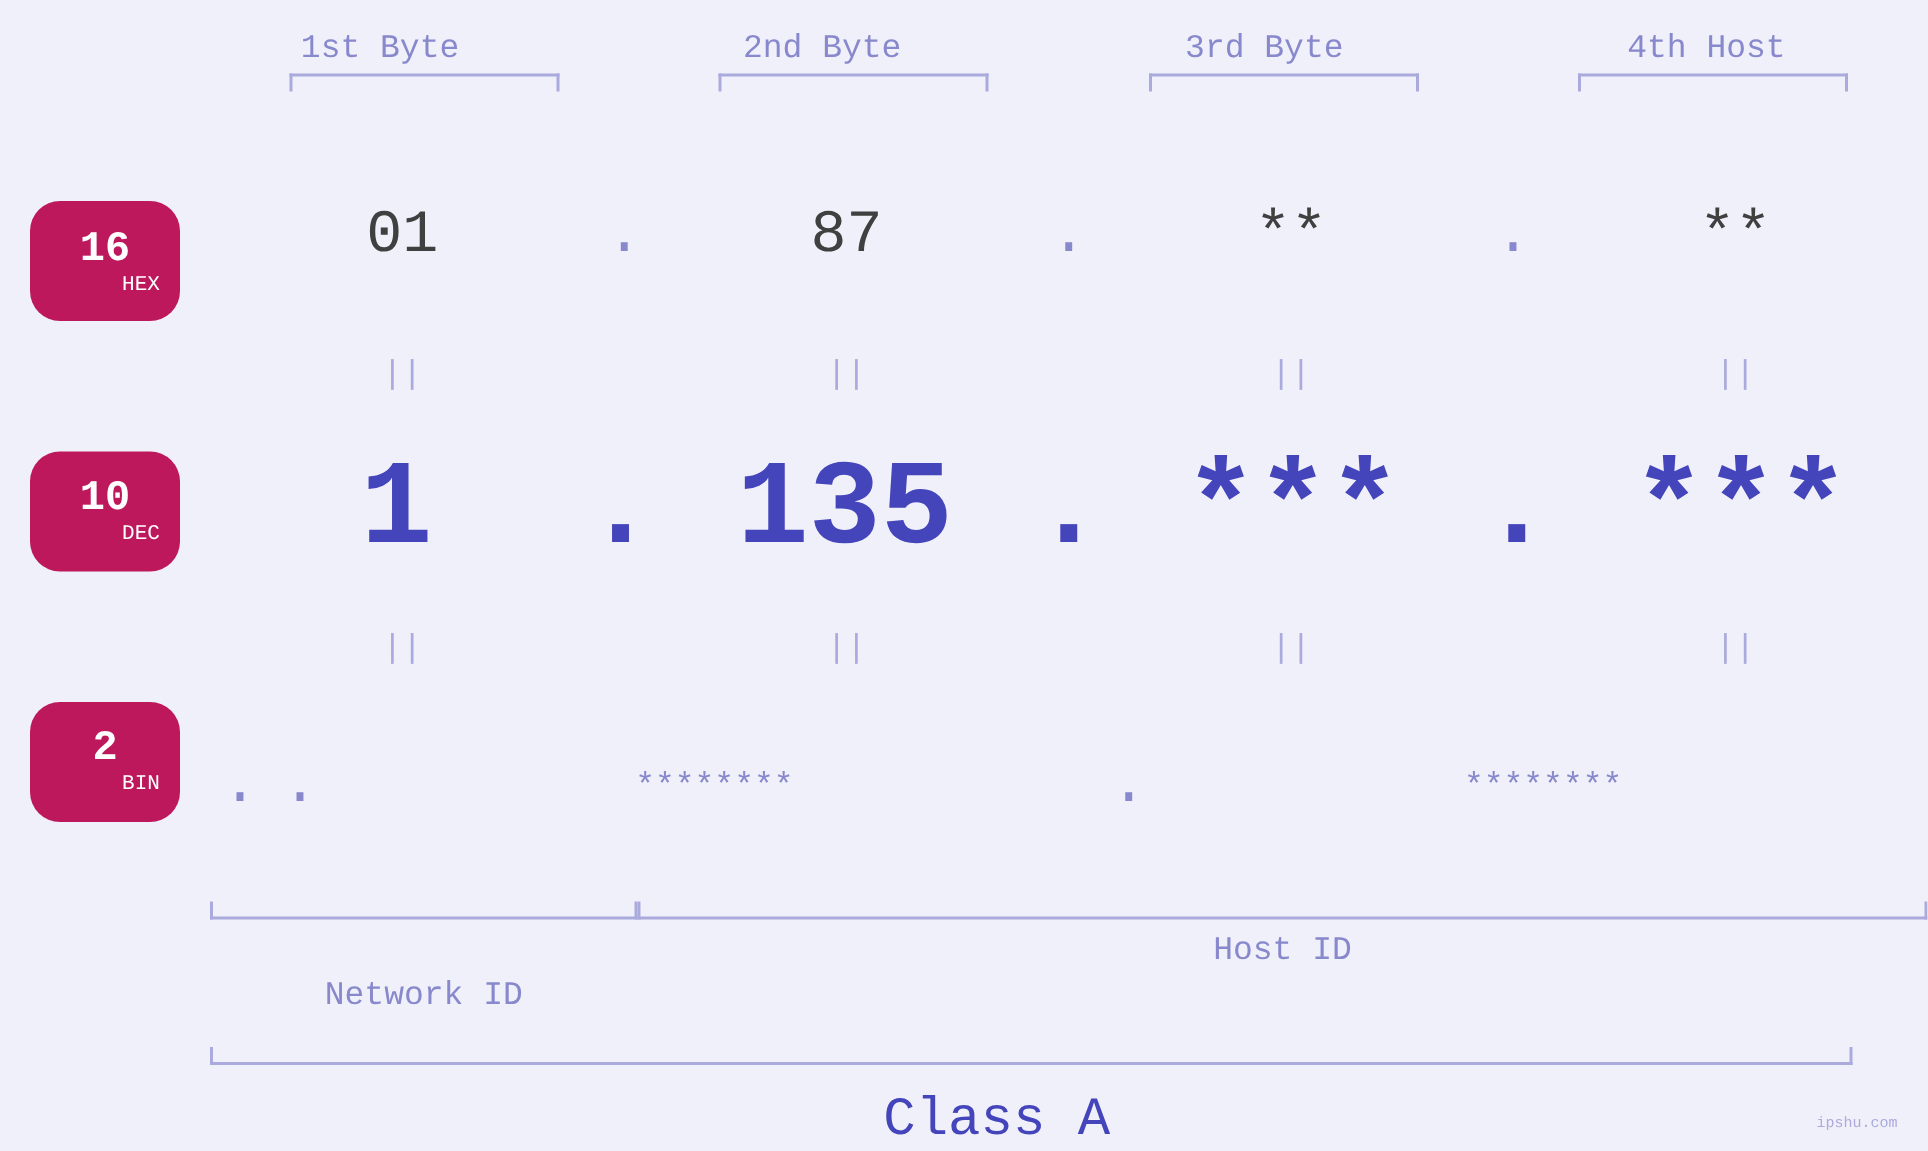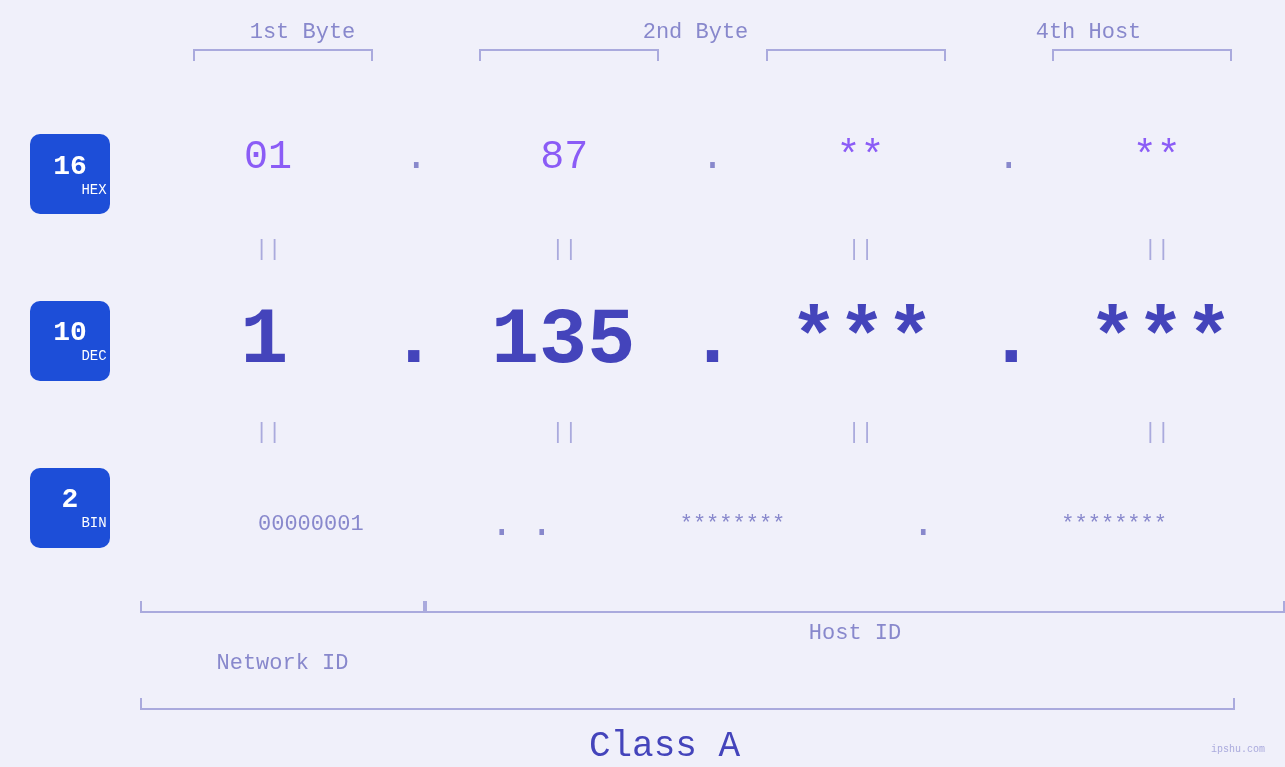--- a/index.html
+++ b/index.html
@@ -72,24 +72,24 @@
     .label-column {
       width: 140px;
       display: flex;
       flex-direction: column;
       align-items: center;
       justify-content: space-around;
       padding: 10px 0;
     }
 
     .base-badge {
-      width: 80px;
+      width: 100px;
       height: 80px;
-      background: #1d4ed8;
-      border-radius: 10px;
+      background: #be185d;
+      border-radius: 20px;
       display: flex;
       flex-direction: column;
       align-items: center;
       justify-content: center;
       color: white;
     }
 
     .badge-num {
       font-size: 28px;
       font-weight: bold;
@@ -125,21 +125,21 @@
 
     .sep-cell {
       width: 40px;
       text-align: center;
       flex-shrink: 0;
     }
 
     
     .hex-value {
       font-size: 40px;
-      color: #8b5cf6;
+      color: #404040;
       font-family: 'Courier New', Courier, monospace;
     }
 
     
     .bin-value {
       font-size: 22px;
       color: #8888cc;
       font-family: 'Courier New', Courier, monospace;
     }
 
@@ -198,20 +198,21 @@
     }
   </style>
 </head>
 <body>
 
 <div class="main-container">
 
   <div class="header-row">
     <div class="byte-header">1st Byte</div>
     <div class="byte-header">2nd Byte</div>
+    <div class="byte-header">3rd Byte</div>
     <div class="byte-header">4th Host</div>
   </div>
 
   <div class="bracket-row">
     <div class="bracket-cell">
       <div class="bracket"></div>
     </div>
     <div class="bracket-cell">
       <div class="bracket"></div>
     </div>
@@ -304,23 +305,20 @@
         <div class="equals-cell">||</div>
         <div class="equals-sep"></div>
         <div class="equals-cell">||</div>
         <div class="equals-sep"></div>
         <div class="equals-cell">||</div>
         <div class="equals-sep"></div>
         <div class="equals-cell">||</div>
       </div>
 
       <div class="data-row">
-        <div class="data-cell">
-          <span class="bin-value">00000001</span>
-        </div>
         <div class="sep-cell">
           <span class="sep-dot">.</span>
         </div>
         <div class="sep-cell">
           <span class="sep-dot">.</span>
         </div>
         <div class="data-cell">
           <span class="bin-value">********</span>
         </div>
         <div class="sep-cell">

